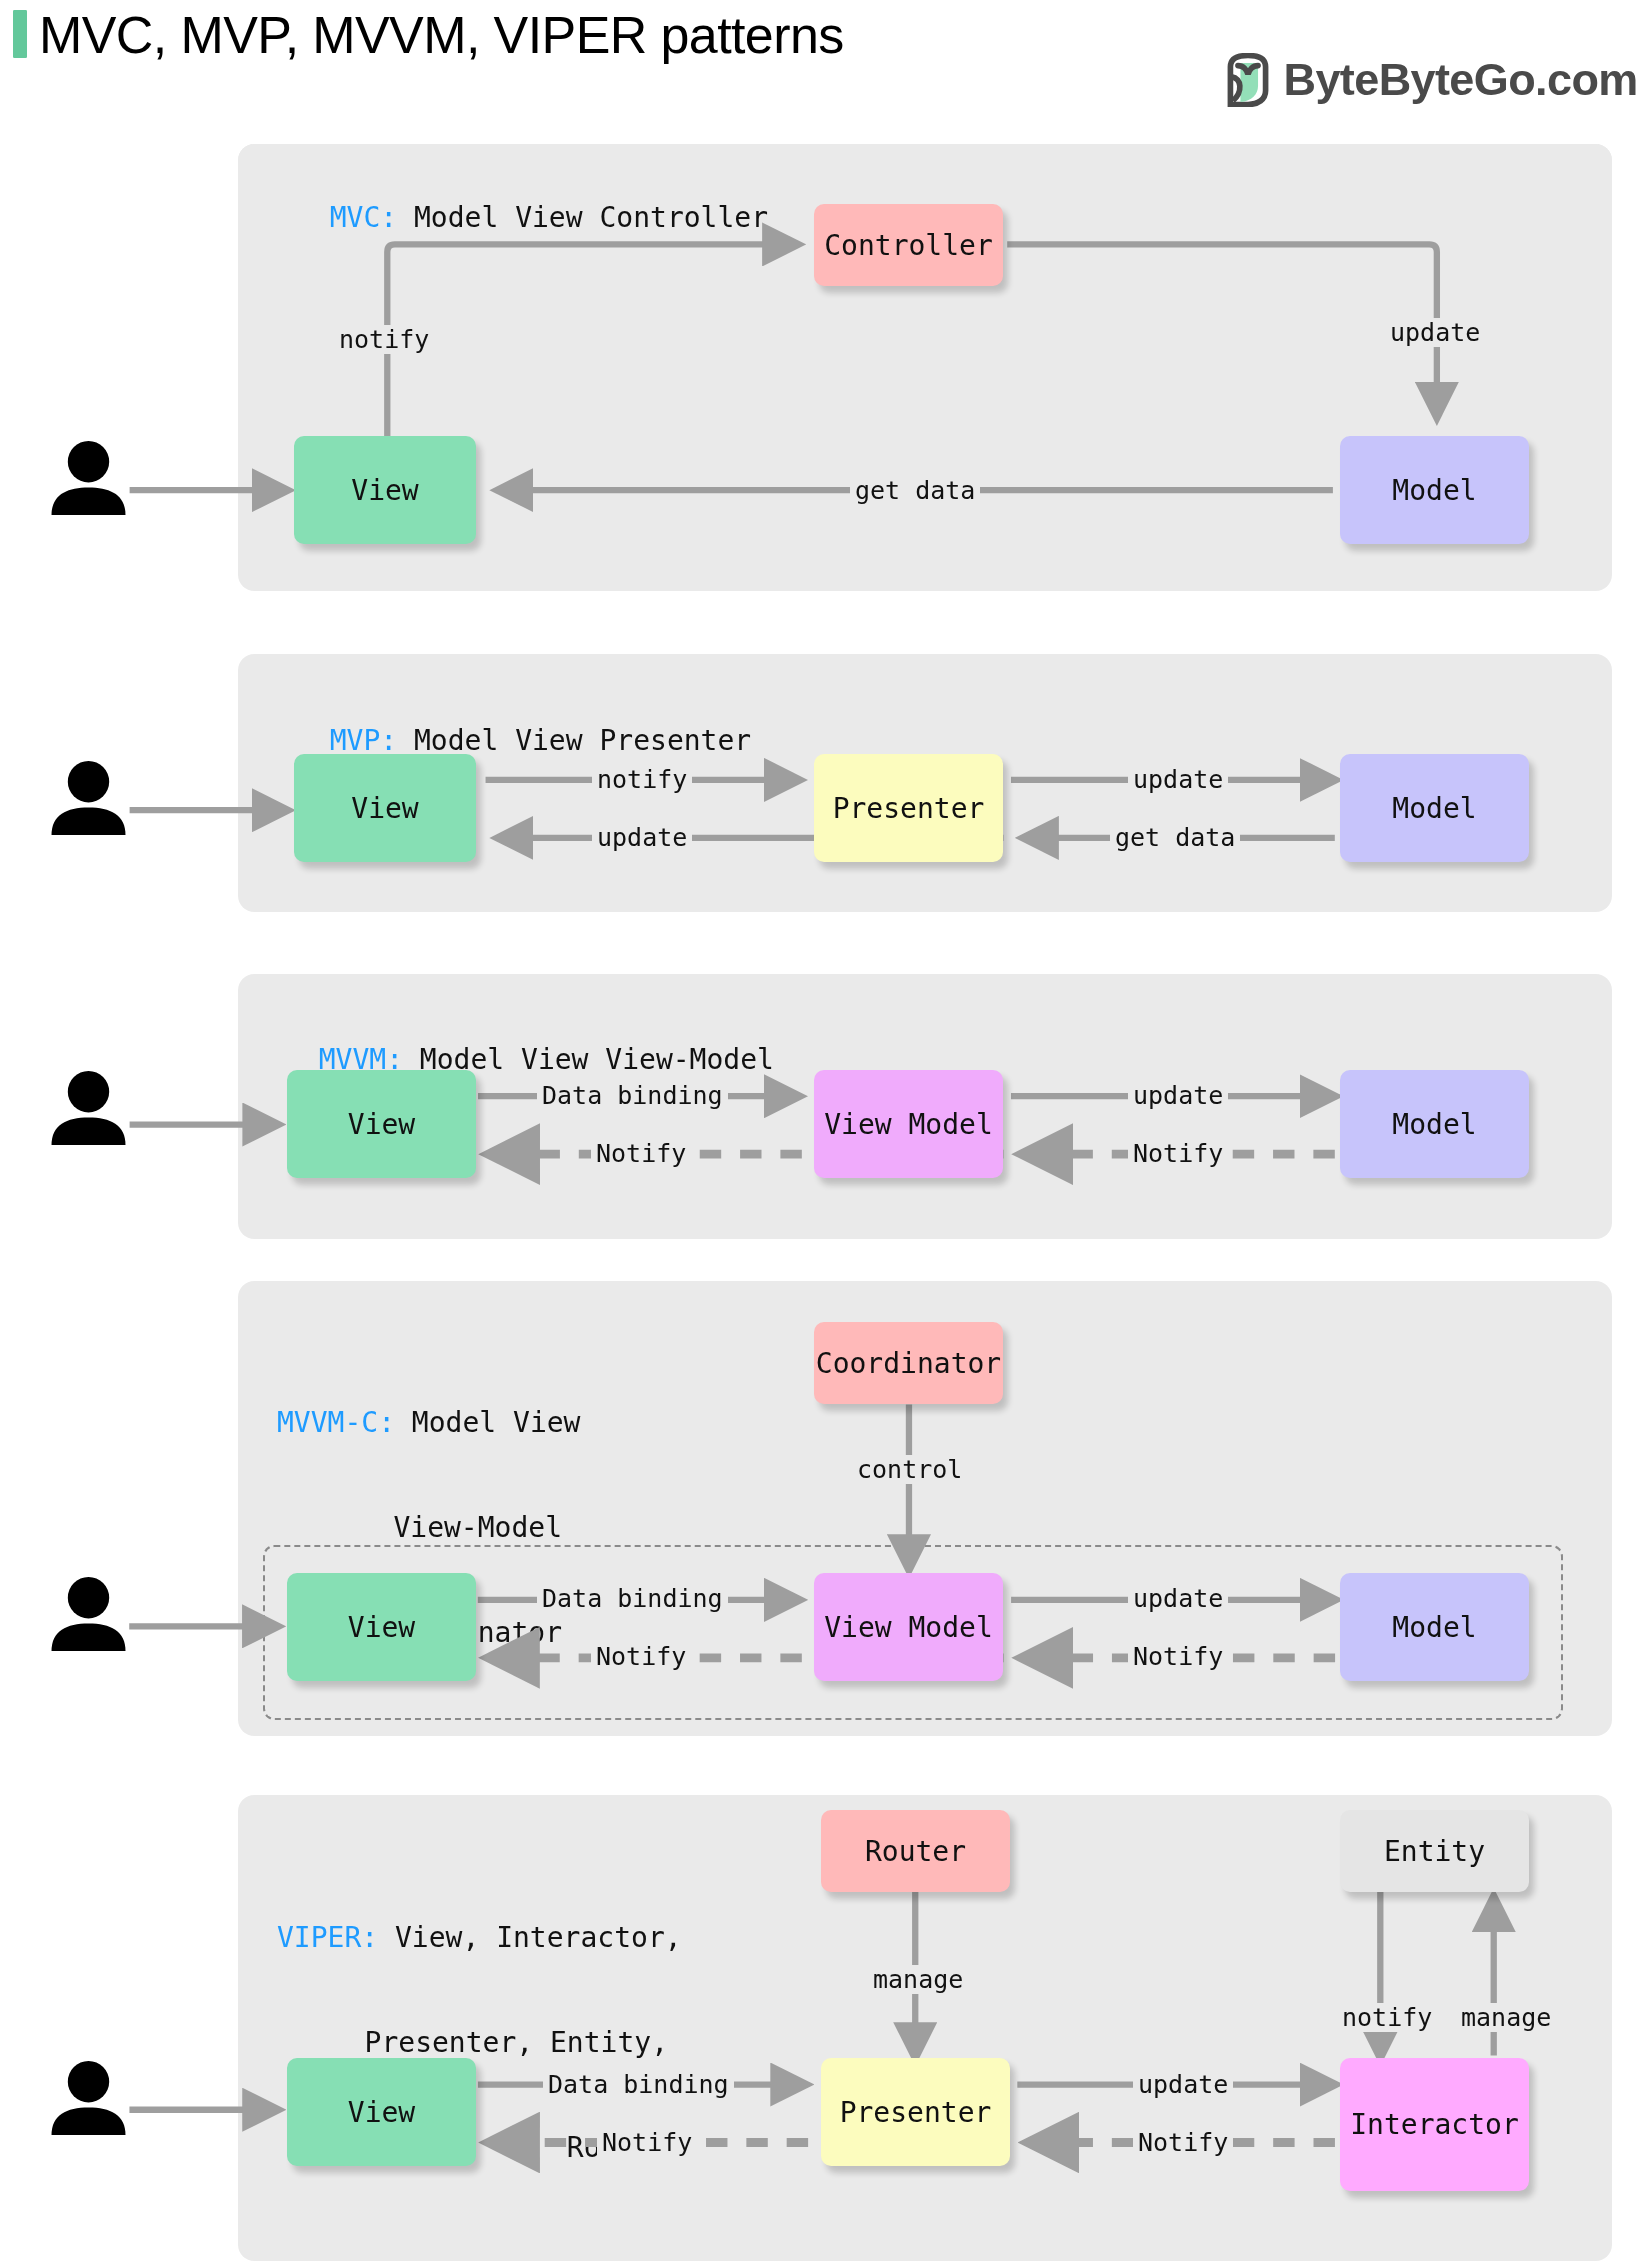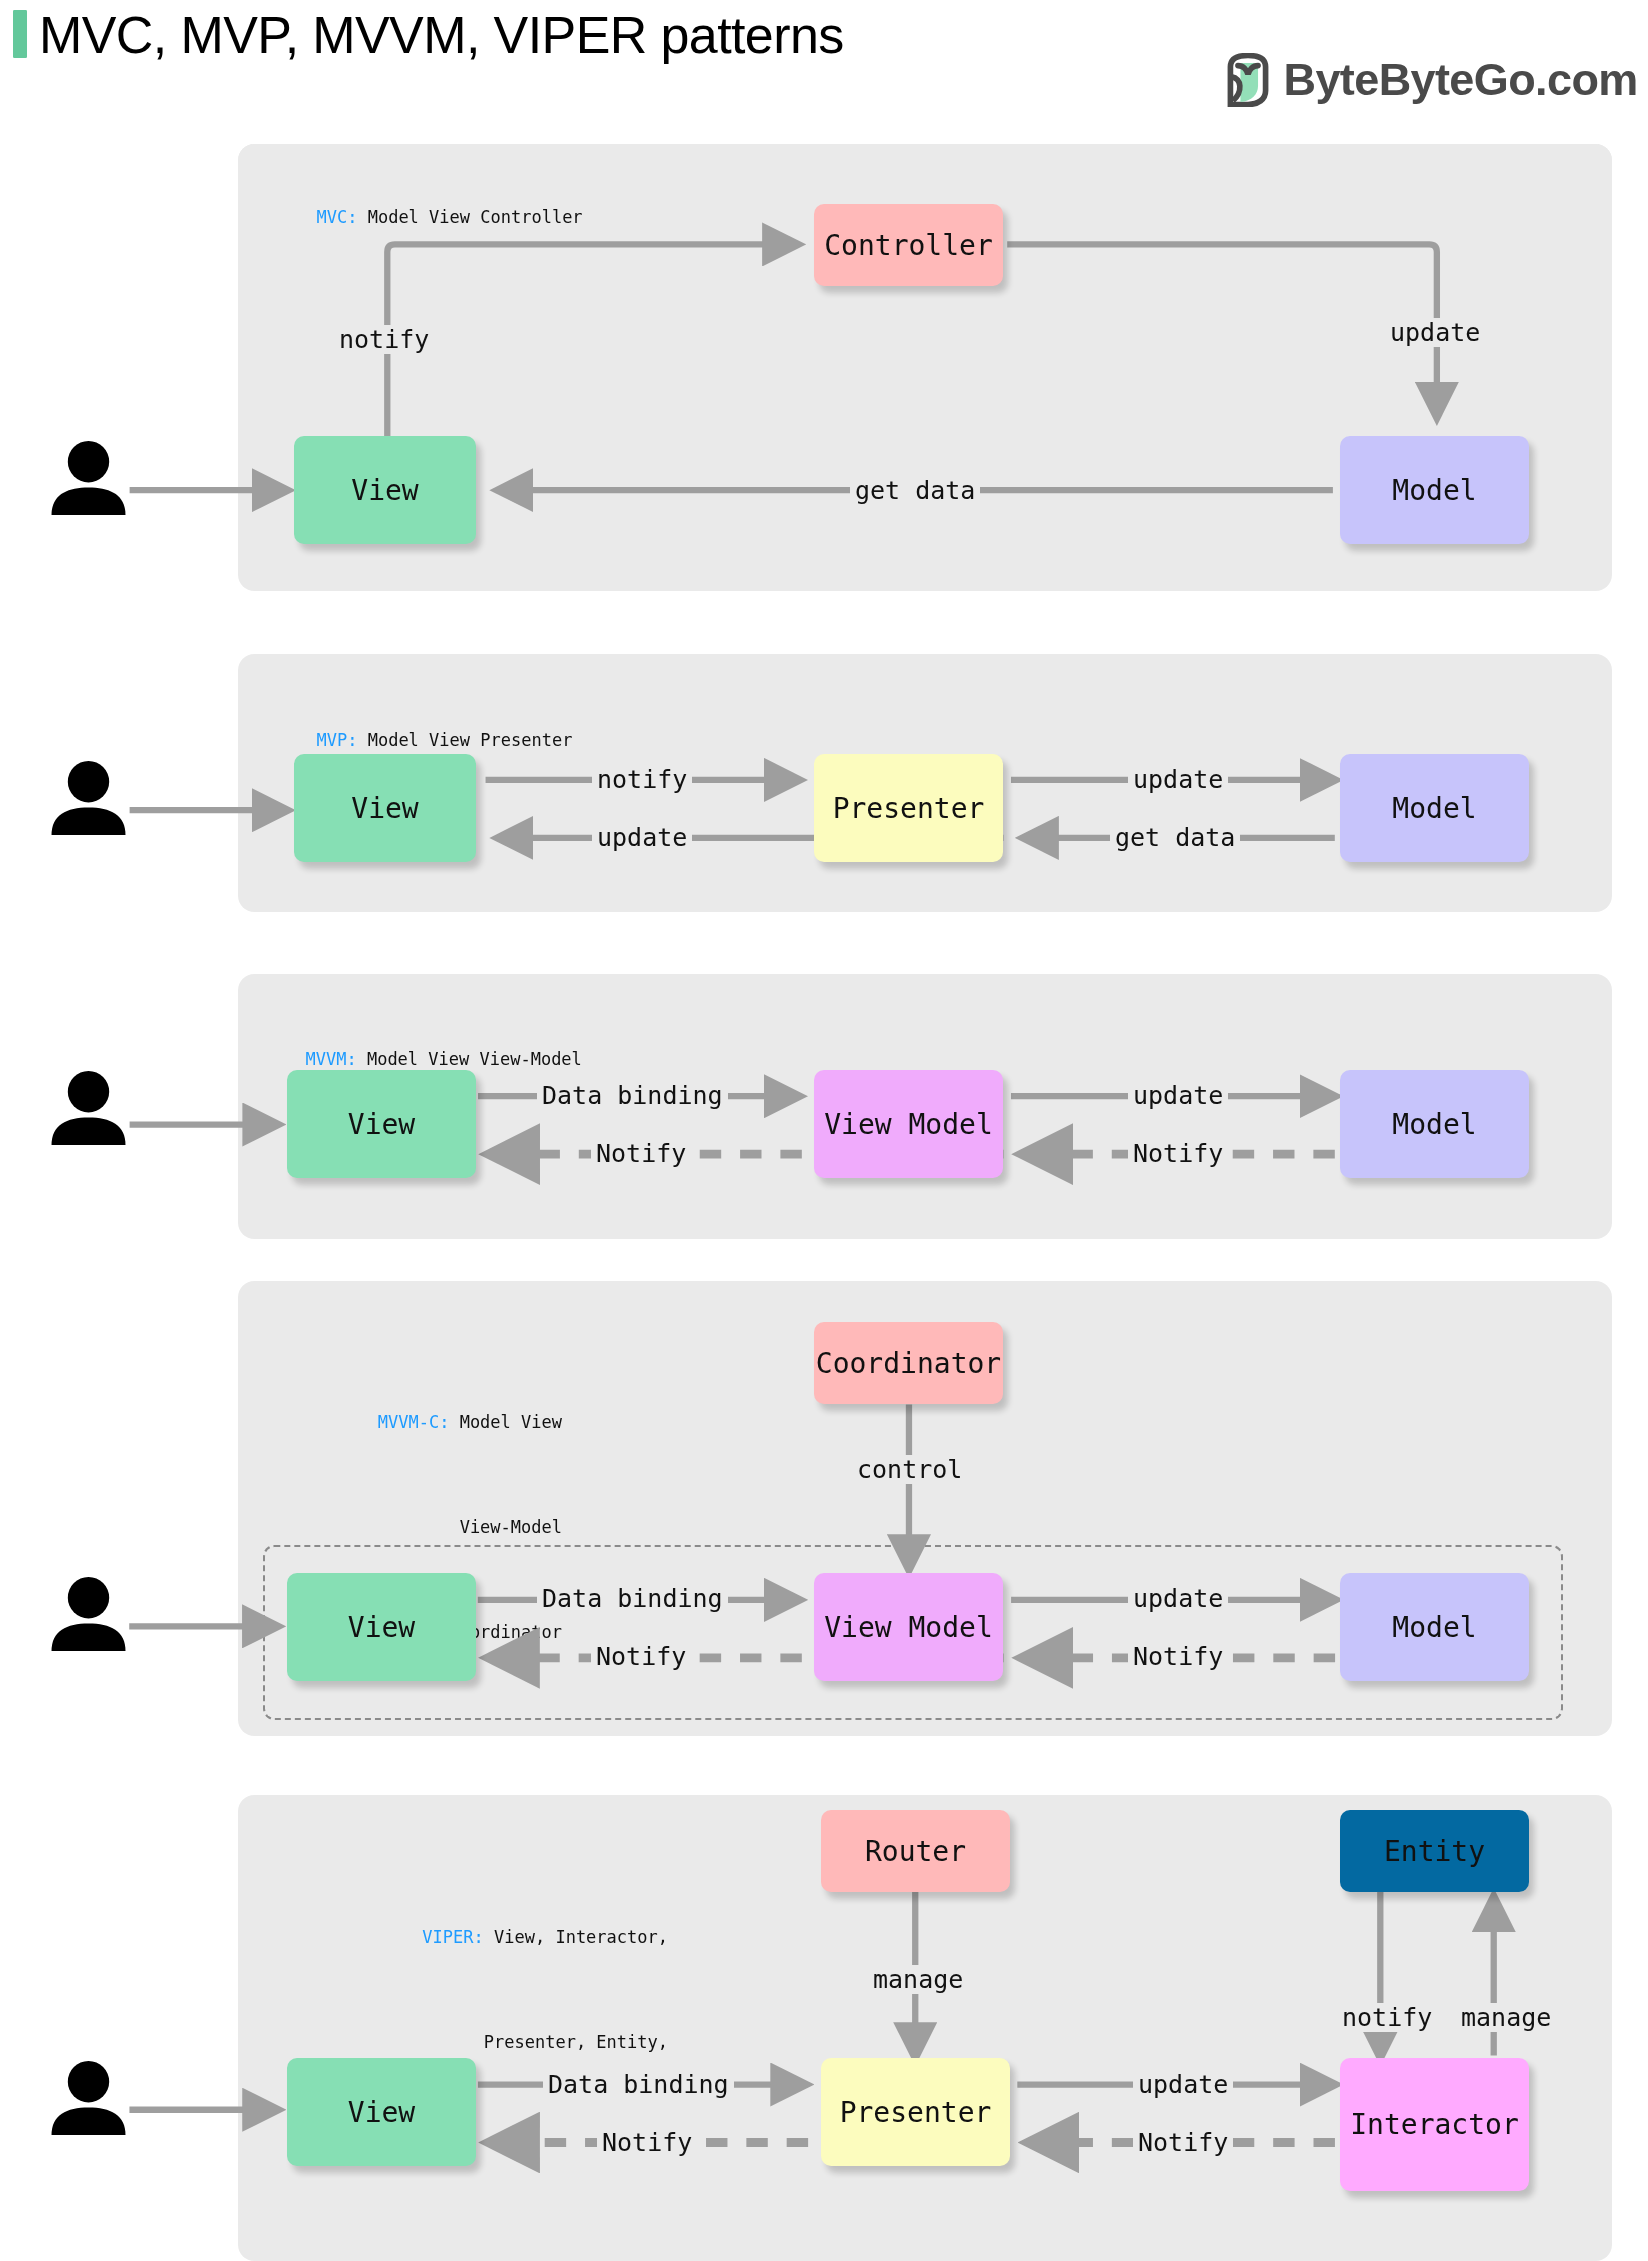--- a/index.html
+++ b/index.html
@@ -38,21 +38,21 @@
   
   .panel {
     position: absolute;
     left: 238px; width: 1374px;
     background: #EAEAEA;
     border-radius: 16.4px;
   }
   .panel-label {
     position: absolute;
     font-family: "DejaVu Sans Mono", "Liberation Mono", monospace;
-    font-size: 17px; line-height: 35px;
+    font-size: 28px; line-height: 35px;
     color: #111; white-space: pre;
   }
   .panel-label .key { color: #1E9BFF; }
   .panel-label.multiline { text-align: right; }
 
   
   .actor { position: absolute; width: 77px; height: 74px; }
 
   
   .node {
@@ -63,21 +63,21 @@
     font-size: 28px; color: #111; white-space: nowrap;
     box-shadow: 5px 6.3px 6.3px rgba(0,0,0,0.18);
   }
   .n-view       { background: #86DFB4; }
   .n-model      { background: #C7C4FB; }
   .n-controller { background: #FFB9B9; }
   .n-presenter  { background: #FCFCBE; }
   .n-viewmodel  { background: #f0abfc; }
   .n-coordinator{ background: #FFB9B9; }
   .n-router     { background: #FFB9B9; }
-  .n-entity     { background: #0369a1; }
+  .n-entity     { background: #e5e5e5; }
   .n-interactor { background: #FFAAFF; }
 
   
   .edge-svg { position: absolute; left: 0; top: 0; overflow: visible; pointer-events: none; }
 
   .edge-label {
     position: absolute;
     font-family: "DejaVu Sans Mono", "Liberation Mono", monospace;
     font-size: 25px; line-height: 29px; color: #111;
     white-space: nowrap; background: #EAEAEA;

